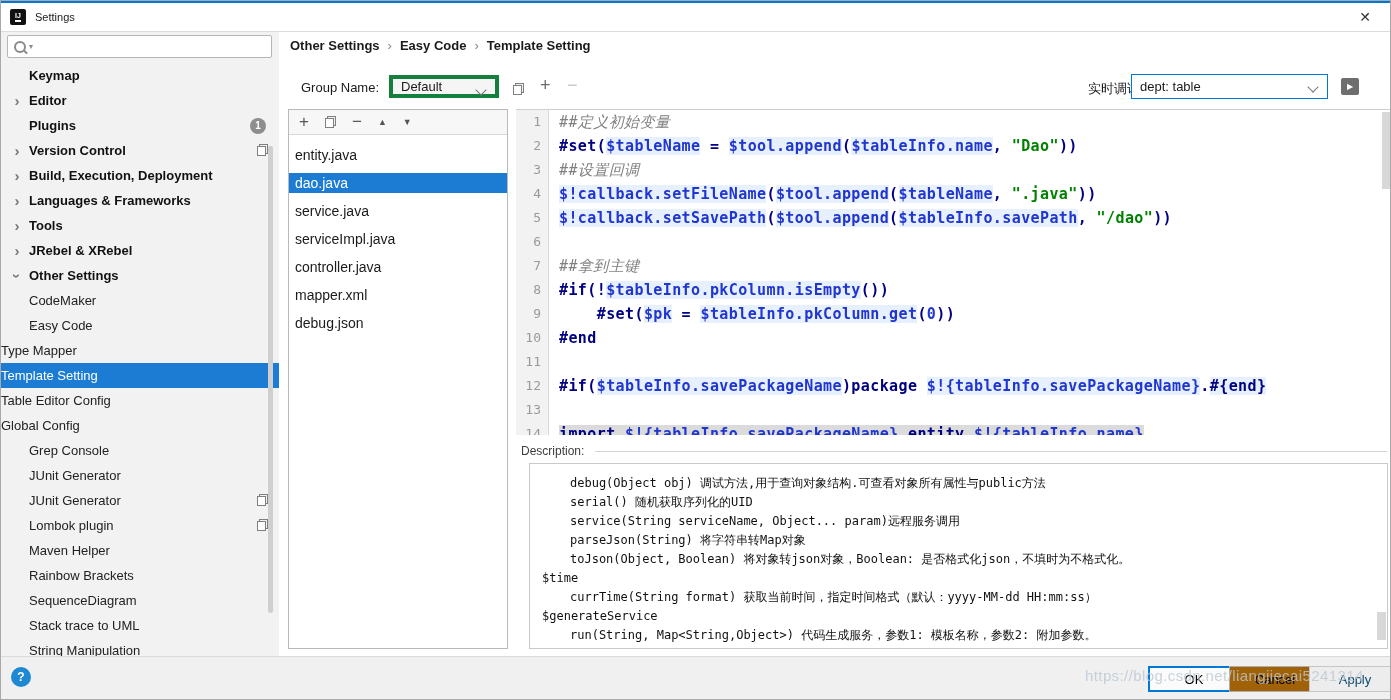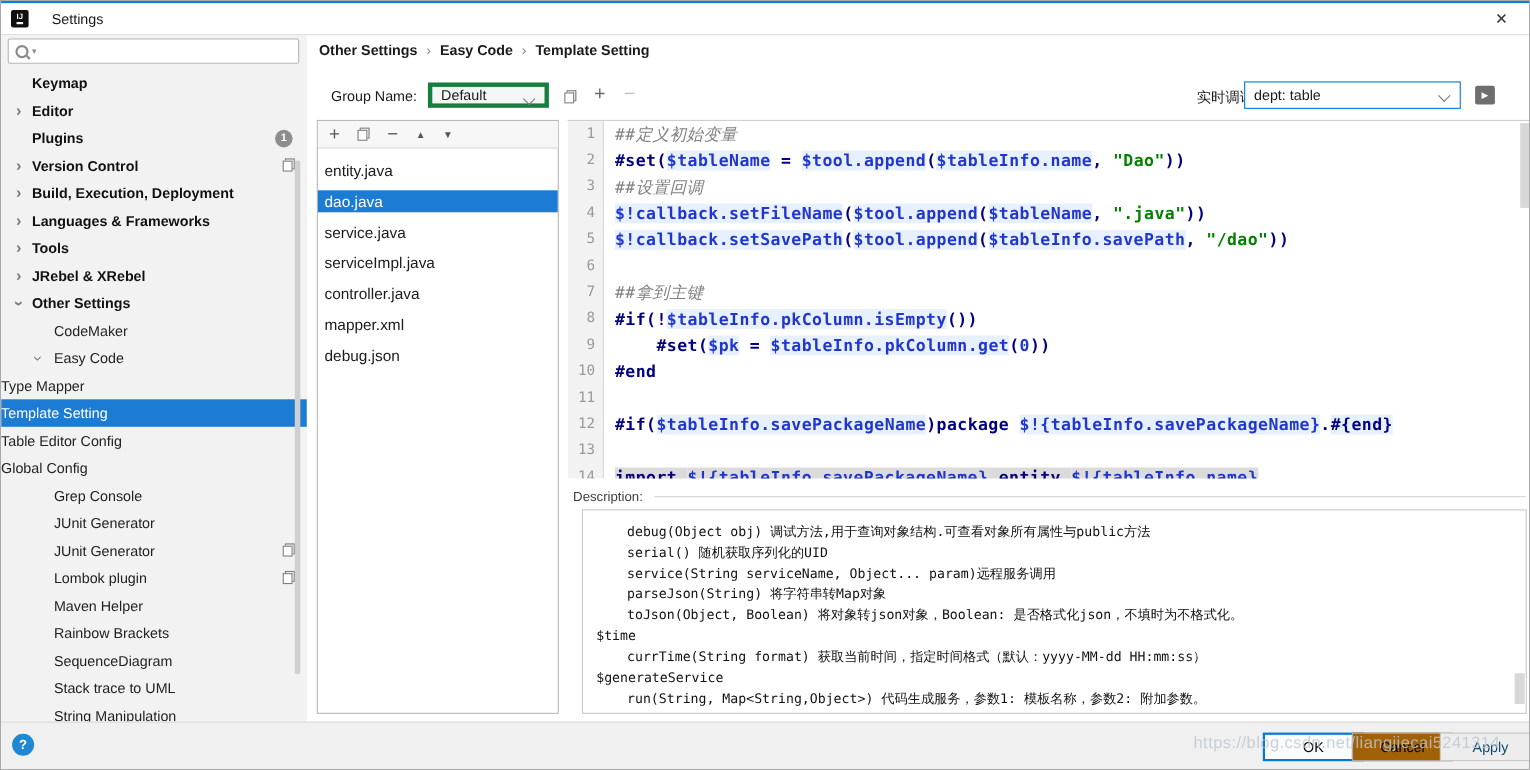--- a/index.html
+++ b/index.html
@@ -4,42 +4,42 @@
 <style>
   html,body{margin:0;padding:0;background:#e8e8e8;}
   .app{position:relative;width:1391px;height:700px;background:#fff;border:1px solid #a9a9a9;
        box-sizing:border-box;overflow:hidden;font-family:"Liberation Sans",sans-serif;color:#1a1a1a;}
   .topline{position:absolute;top:0;left:0;right:0;height:2px;background:#0078D7;}
   .titlebar{position:absolute;top:2px;left:0;right:0;height:29px;background:#fff;
             border-bottom:1px solid #dcdcdc;display:flex;align-items:center;padding-left:9px;box-sizing:border-box;}
   .logo{width:16px;height:16px;background:#111;color:#fff;font-size:7px;font-weight:bold;
         display:flex;align-items:center;justify-content:center;border-radius:2px;flex:0 0 auto;}
   .logo i{font-style:normal;border-bottom:2px solid #fff;padding-bottom:1px;}
-  .wtitle{margin-left:21px;font-size:13px;}
+  .wtitle{margin-left:9px;font-size:11px;}
   .close{position:absolute;right:10px;top:3px;width:30px;height:23px;text-align:center;line-height:23px;
          font-size:14px;color:#333;cursor:pointer;}
   
   .sidebar{position:absolute;top:31px;left:0;width:278px;height:627px;background:#F2F2F2;overflow:hidden;}
   .search{position:absolute;top:3px;left:6px;width:265px;height:23px;background:#fff;border:1px solid #b6b6b6;
           border-radius:2px;display:flex;align-items:center;padding:0 6px;box-sizing:border-box;}
   .mag{width:8px;height:8px;border:2px solid #8a8a8a;border-radius:50%;position:relative;flex:0 0 auto;}
   .mag::after{content:"";position:absolute;width:5px;height:2px;background:#8a8a8a;transform:rotate(45deg);
               right:-4px;bottom:-2px;border-radius:1px;}
   .scaret{font-size:8px;color:#8a8a8a;margin-left:3px;}
   .search input{flex:1;border:none;outline:none;background:transparent;font-size:12px;min-width:0;
                 font-family:"Liberation Sans",sans-serif;}
   .sidelist{position:absolute;top:31px;left:0;right:0;bottom:0;overflow:hidden;}
   .srow{height:25px;display:flex;align-items:center;font-size:13px;color:#222;position:relative;cursor:pointer;}
   .srow.bold{font-weight:bold;color:#111;}
   .srow.sel{background:#1C7CD4;color:#fff;}
   .chev{position:absolute;width:14px;text-align:center;color:#7a7a7a;font-size:15px;line-height:14px;
         display:inline-block;}
   .chev.expanded{transform:rotate(90deg);}
   .lvl1 .chev{left:9px;} .lvl2 .chev{left:26px;}
-  .lvl1 .slabel{margin-left:28px;} .lvl2 .slabel{margin-left:48px;} .lvl3 .slabel{}
+  .lvl1 .slabel{margin-left:28px;} .lvl2 .slabel{margin-left:28px;} .lvl3 .slabel{}
   .badge{position:absolute;right:13px;width:16px;height:16px;border-radius:50%;background:#8E8E8E;color:#fff;
          font-size:10px;font-weight:bold;text-align:center;line-height:16px;}
   .ic-copy{position:relative;width:11px;height:12px;display:inline-block;}
   .ic-copy::before{content:"";position:absolute;right:0;top:0;width:7px;height:8px;border:1.5px solid #7f7f7f;background:#f2f2f2;}
   .ic-copy::after{content:"";position:absolute;left:0;bottom:0;width:7px;height:8px;border:1.5px solid #7f7f7f;background:#fff;}
   .rowic{position:absolute;right:11px;top:6px;}
   .sbar-scroll{position:absolute;left:267px;top:145px;width:5px;height:467px;background:#CFCFCF;border-radius:2px;}
   
   .breadcrumb{position:absolute;top:37px;left:289px;font-size:13px;font-weight:bold;}
   .crumb{cursor:pointer;} .crumb-sep{color:#888;margin:0 8px;font-weight:normal;}

